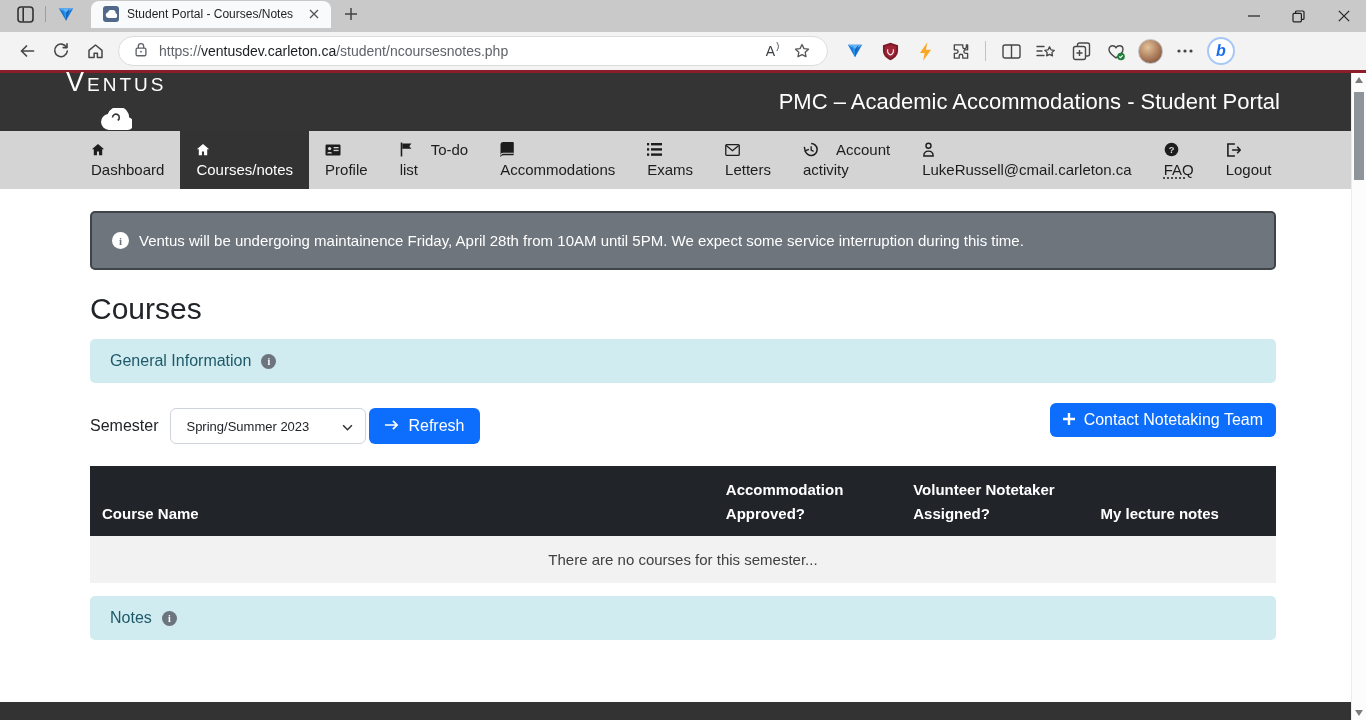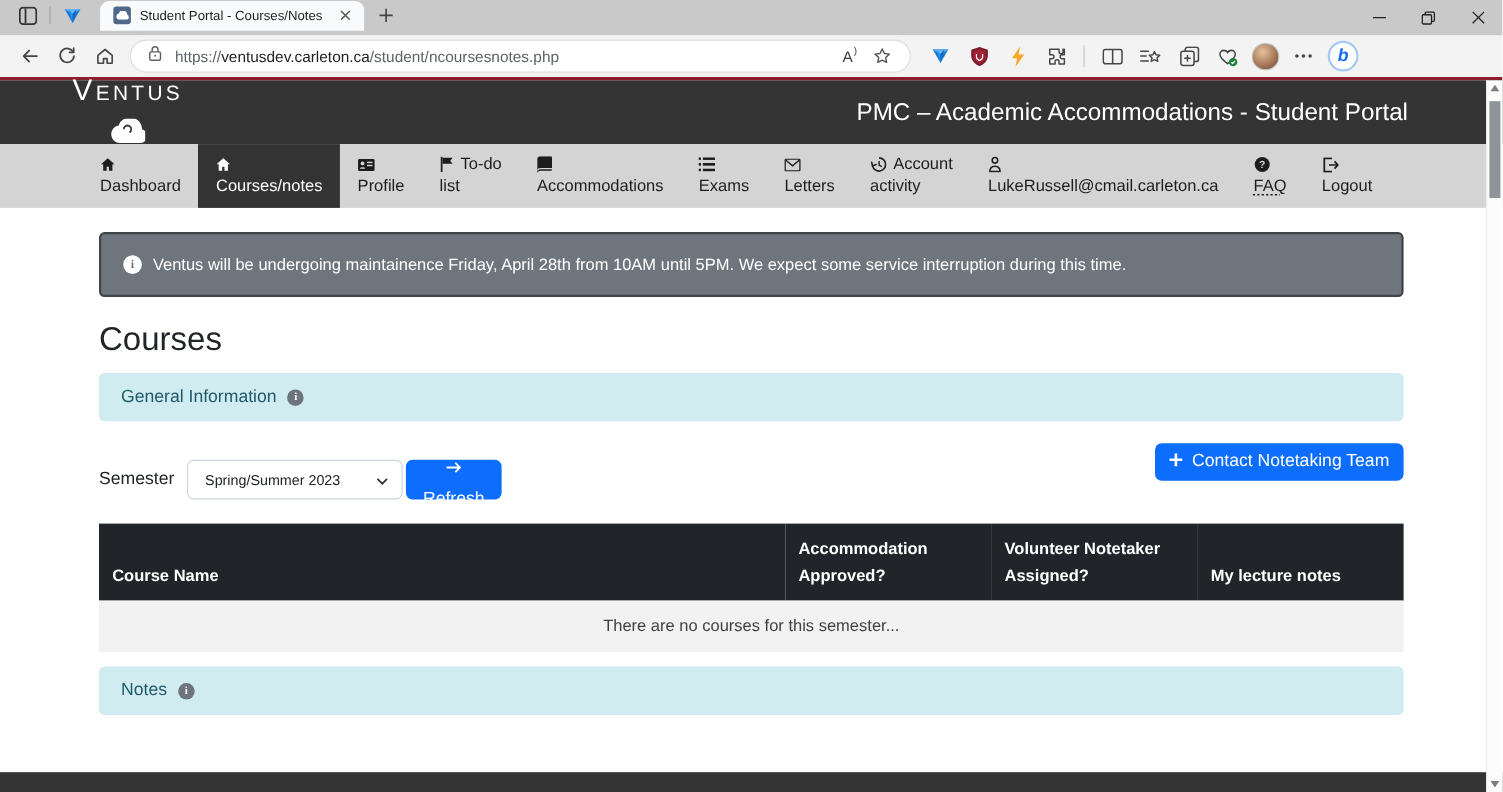--- a/index.html
+++ b/index.html
@@ -43,49 +43,49 @@
   .page { position:relative; height:650px; background:#fff; overflow:hidden; }
   .maroon { height:3px; background:#8c1d2b; }
   .site-header { height:58px; background:#343434; display:flex; align-items:center;
     justify-content:space-between; padding:0 86px 0 66px; }
   .brand { color:#fff; font-size:27px; letter-spacing:3px; font-variant:small-caps; font-weight:400;
     display:flex; align-items:center; gap:8px;flex-direction:column; }
   .site-title { color:#fff; font-size:22px; font-weight:400; }
 
   .mainnav { height:58px; background:#d4d4d4; display:flex; align-items:stretch; padding-left:75px; }
   .nav-item { padding:9px 16px 0; font-size:15px; color:#1d1d1d; cursor:pointer; }
-  .nav-item .nl1 { display:flex; align-items:center; gap:6px; height:19px; }
+  .nav-item .nl1 { display:flex; align-items:center; gap:18px; height:19px; }
   .nav-item .nl1t:empty { display:none; }
   .nav-item .nl2 { line-height:21px; white-space:nowrap; }
   .nav-item.active { background:#333; color:#fff; }
   .nav-item.faq .nl2 { text-decoration:underline; text-decoration-style:dotted; text-underline-offset:3px; }
   .nico { display:inline-flex; align-items:center; }
 
   .main { height:513px; padding:0 90px; }
   .notice { margin-top:22px; background:#6e757d; border:2px solid #3f4449; border-radius:5px;
     color:#fff; font-size:15px; padding:19px 20px; display:flex; align-items:center; gap:10px; }
   .notice-ico { flex:0 0 auto; width:17px; height:17px; border-radius:50%; background:#fff; color:#6e757d;
     display:inline-flex; align-items:center; justify-content:center; font-weight:bold; font-size:11px;
     font-family:"Liberation Serif", serif; }
   h1.courses { margin-top:22px; font-size:30px; font-weight:500; color:#212529; }
   .panel { margin-top:13px; background:#d1ecf1; border-radius:5px; padding:13px 20px; font-size:16px;
     color:#1d5968; display:flex; align-items:center; gap:10px; }
   .info-badge { width:15px; height:15px; border-radius:50%; background:#6c757d; color:#fff;
     display:inline-flex; align-items:center; justify-content:center; font-size:10px; font-weight:bold;
     font-family:"Liberation Serif", serif; }
 
   .controls-row { margin-top:20px; display:flex; justify-content:space-between; align-items:flex-start; }
-  .sem-group { display:flex; align-items:center; margin-top:15px; }
+  .sem-group { display:flex; align-items:center; margin-top:5px; }
   .sem-label { font-size:16px; color:#212529; margin-right:12px; }
   .fake-select { width:196px; height:36px; background:#fff; border:1px solid #ced4da; border-radius:6px;
     display:flex; align-items:center; justify-content:space-between; padding:0 12px 0 15px; font-size:13px;
     color:#212529; cursor:pointer; }
   .btn { display:inline-flex; align-items:center; gap:9px; background:#0d6efd; color:#fff; border:none;
     border-radius:6px; font-size:16px; font-family:"Liberation Sans", sans-serif; cursor:pointer; }
-  .btn-refresh { height:36px; padding:0 15px; margin-left:3px;flex-direction:column; }
+  .btn-refresh { height:36px; padding:0 15px; margin-left:3px; }
   .btn-contact { height:34px; padding:0 13px; }
 
   table.courses { margin-top:22px; width:100%; border-collapse:collapse; }
   table.courses colgroup col:nth-child(1){ width:52.6%; }
   table.courses colgroup col:nth-child(2){ width:15.8%; }
   table.courses colgroup col:nth-child(3){ width:15.8%; }
   thead th { background:#212529; color:#fff; font-size:15px; font-weight:bold; text-align:left;
     vertical-align:bottom; padding:10px 12px; line-height:1.6; height:70px; }
   td.empty { background:#f2f2f2; text-align:center; font-size:15px; color:#404040; padding:15px 0; }
 

